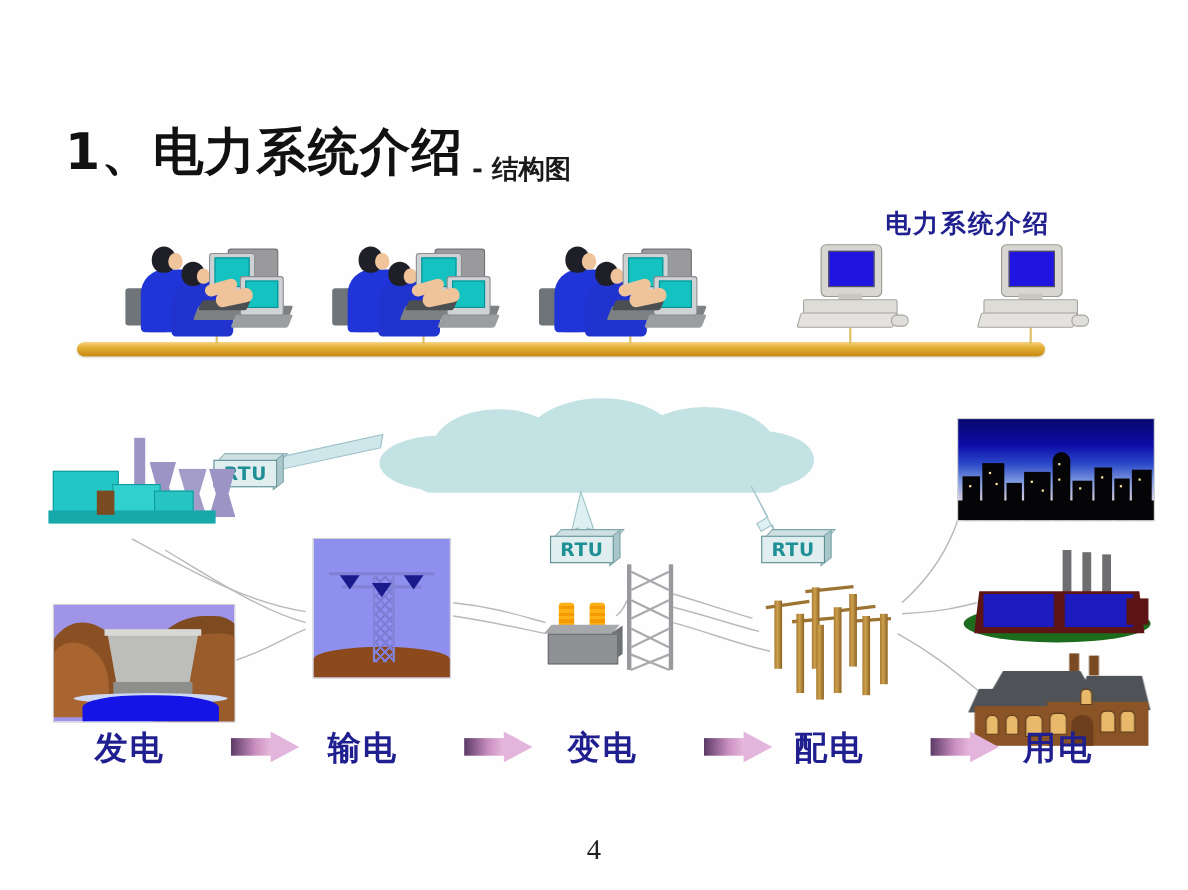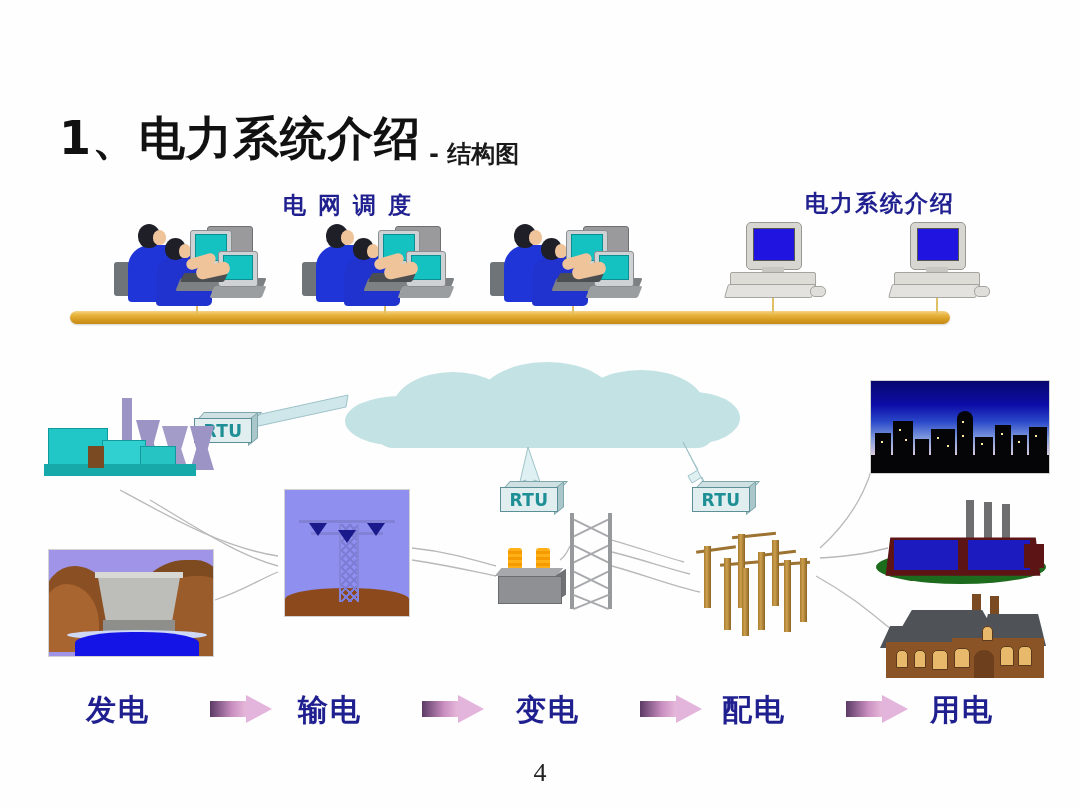--- a/index.html
+++ b/index.html
@@ -165,21 +165,21 @@
   
   .h-roof{position:absolute;background:#4f5358;}
   .h-wall{position:absolute;background:#8a5427;}
   .h-win{position:absolute;background:#e8b96a;border-radius:5px 5px 0 0;border:1px solid #5d3a1b;}
   .h-chim{position:absolute;width:9px;height:18px;background:#7a4a22;}
 
   
   .wires{position:absolute;inset:0;pointer-events:none;}
 
   
-  .flow{position:absolute;left:0;top:683px;width:944px;height:56px;}
+  .flow{position:absolute;left:0;top:653px;width:944px;height:56px;}
   .flow-lbl{position:absolute;font-size:30px;font-weight:bold;color:#1f1f8f;letter-spacing:2px;
             white-space:nowrap;font-family:"DejaVu Sans","Liberation Sans",sans-serif;}
   .arrow{position:absolute;top:12px;width:62px;height:28px;}
   .arrow .shaft{position:absolute;left:0;top:6px;width:40px;height:16px;
                 background:linear-gradient(to right,#5c3a66,#c98fc0 55%,#efc4e2);}
   .arrow .head{position:absolute;left:36px;top:0;width:0;height:0;
                border-top:14px solid transparent;border-bottom:14px solid transparent;
                border-left:26px solid #e3b4dc;}
 
   .pagenum{position:absolute;left:0;top:758px;width:1080px;text-align:center;
@@ -188,21 +188,20 @@
 </head>
 <body>
 
 <div class="slide">
 
   <div class="title-wrap">
     <span class="title-main">1、电力系统介绍</span>
     <span class="title-sub">- 结构图</span>
   </div>
 
-  <div class="lbl-blue lbl-grid">电 网 调 度</div>
   <div class="lbl-blue lbl-appsrv">电力系统介绍</div>
 
   <div class="busbar"></div>
   <div class="drop" style="left:196px;top:286px;height:27px;"></div>
   <div class="drop" style="left:384px;top:286px;height:27px;"></div>
   <div class="drop" style="left:572px;top:286px;height:27px;"></div>
   <div class="drop" style="left:772px;top:288px;height:25px;"></div>
   <div class="drop" style="left:936px;top:288px;height:25px;"></div>
 
   <div class="console" style="left:112px;top:218px;">

